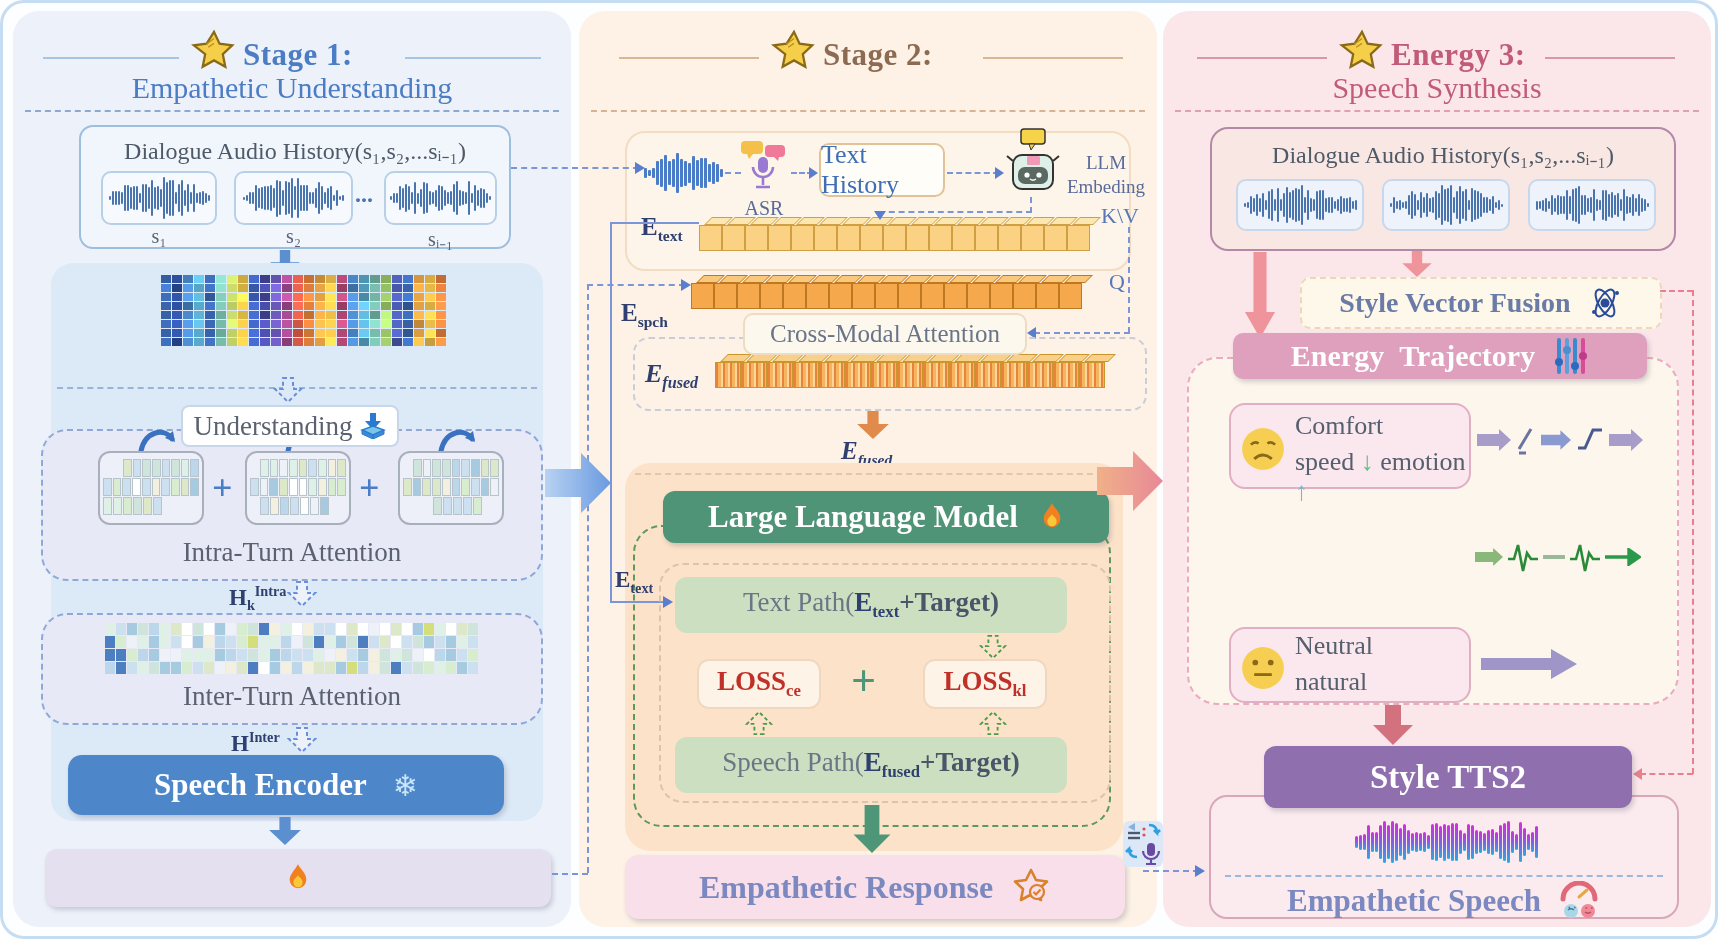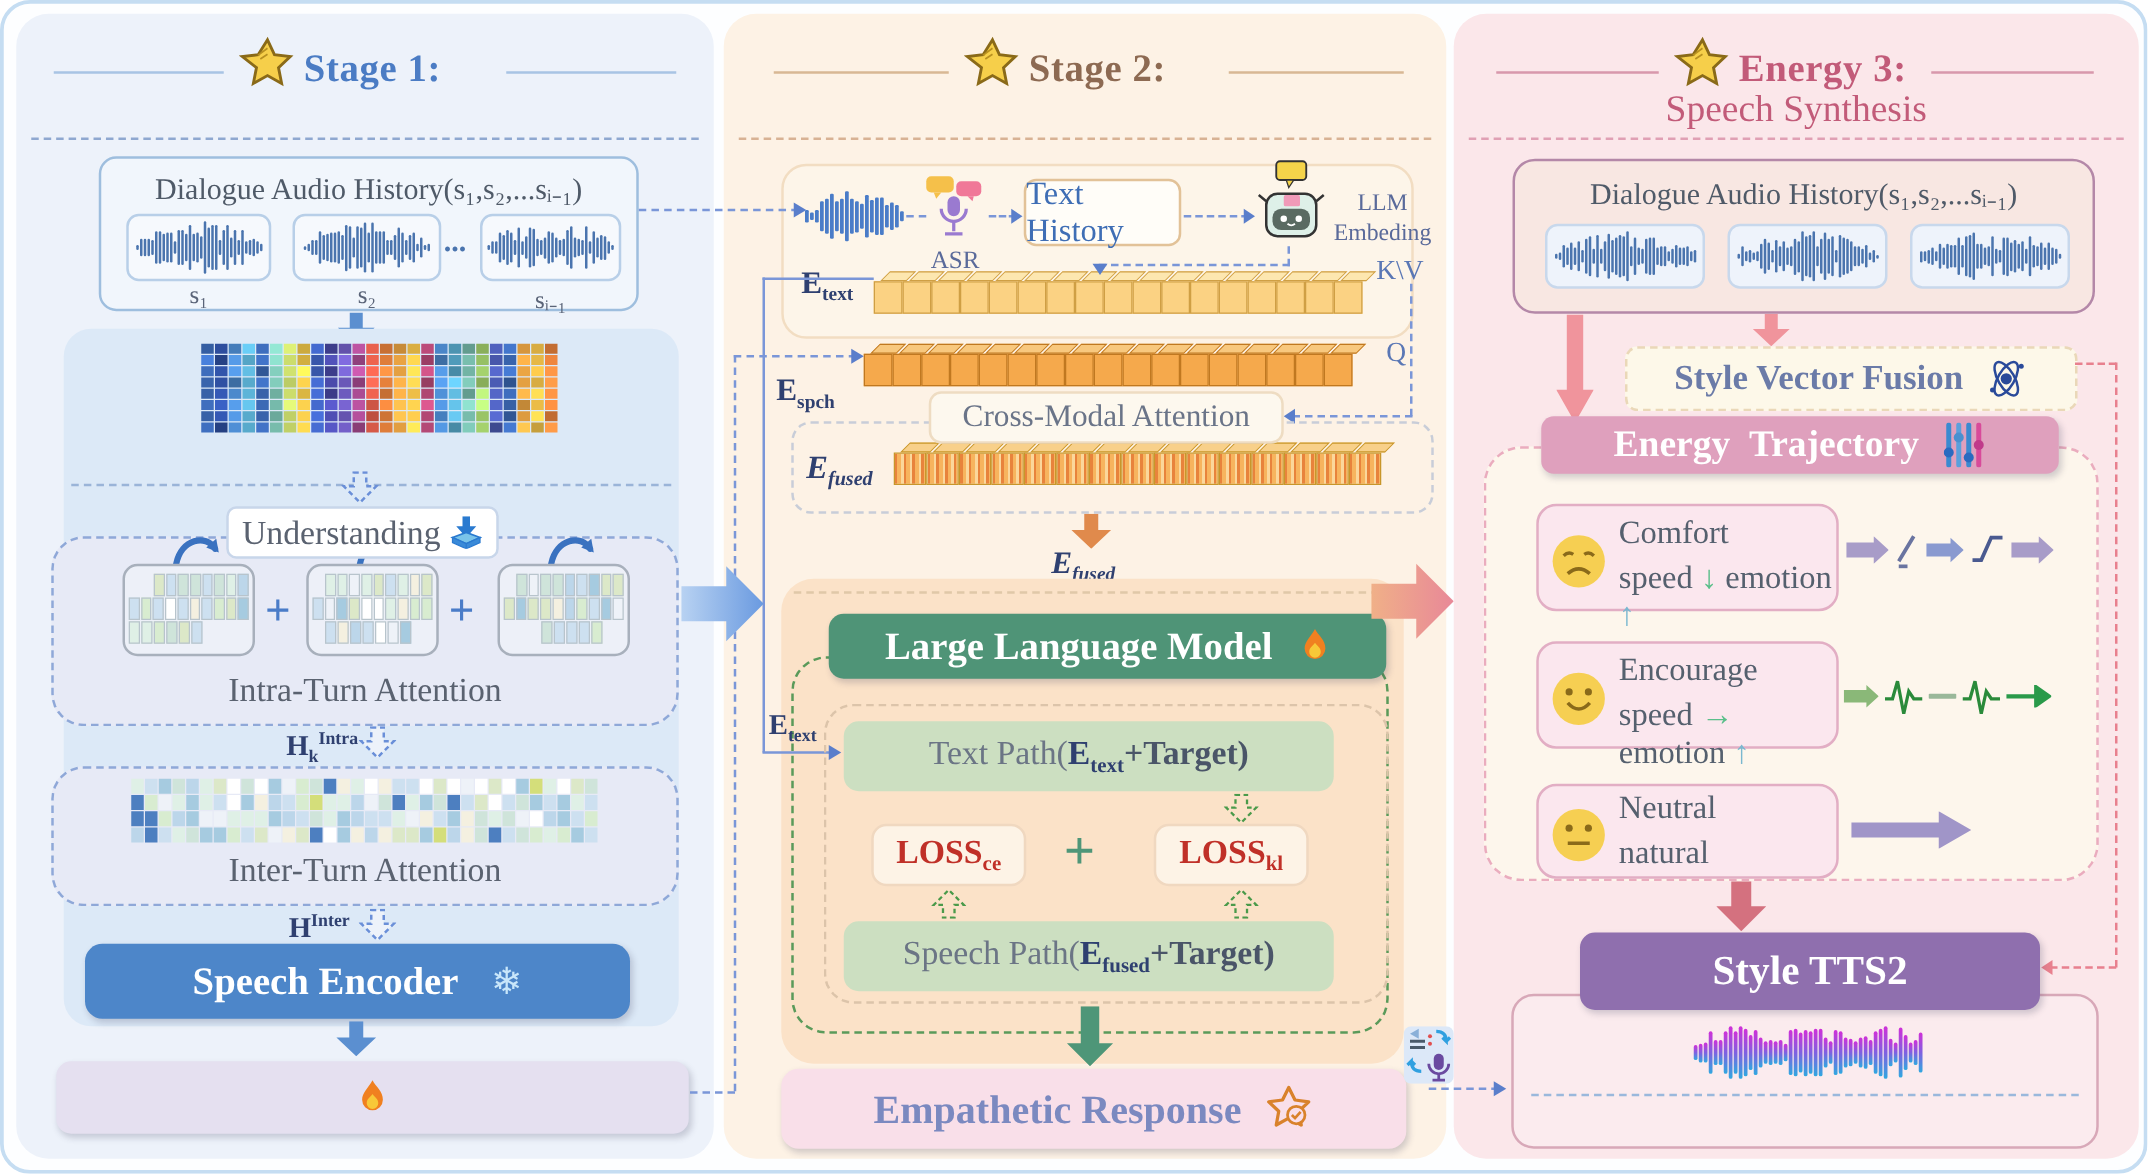--- a/index.html
+++ b/index.html
@@ -52,20 +52,21 @@
 <div id="canvas">
 
   <div class="panel panel-s1">
     <svg class="abs" style="left:178px;top:18px" width="46" height="46" viewBox="0 0 24 24">
       <path d="M12 1.5l2.9 6.2 6.6.8-4.9 4.6 1.3 6.6-5.9-3.3-5.9 3.3 1.3-6.6L1.5 8.5l6.6-.8z" fill="#f6cf4a" stroke="#8a6a18" stroke-width="1.2"></path>
       <path d="M8 8l4-3M9 9.5l3-2" stroke="#b89020" stroke-width=".7" fill="none"></path>
     </svg>
     <div class="abs hdr-title" style="left:230px;top:26px;color:#4b7cc4">Stage 1:</div>
     <div class="hdr-line" style="left:30px;top:46px;width:136px;border-color:#a8c4e4"></div>
     <div class="hdr-line" style="left:392px;top:46px;width:136px;border-color:#a8c4e4"></div>
+    <div class="abs hdr-sub" style="top:60px;color:#4b7cc4">Empathetic Understanding</div>
     <div class="hdr-dash" style="border-color:#8fa8d0"></div>
 
     <div class="box" style="left:66px;top:114px;width:432px;height:124px;background:#f1f6fc;border:2px solid #9ebede;border-radius:14px">
       <div class="abs" style="top:6px;width:100%;text-align:center;font-size:24px;color:#4f5a68">Dialogue Audio History(s₁,s₂,...sᵢ₋₁)</div>
       <div class="box wavebox" id="wf-s1-1" style="left:20px;top:44px;width:116px;height:54px;background:#f6f9fd;border:2px solid #b8cfe8;border-radius:10px">
           <i style="height: 4.1px; width: 2px; background: rgb(74, 116, 174);"></i>
           <i style="height: 13.9px; width: 2px; background: rgb(74, 116, 174);"></i>
           <i style="height: 14.6px; width: 2px; background: rgb(74, 116, 174);"></i>
           <i style="height: 14.8px; width: 2px; background: rgb(74, 116, 174);"></i>
           <i style="height: 12.7px; width: 2px; background: rgb(74, 116, 174);"></i>
@@ -1206,35 +1207,20 @@
           <path d="M0 5h22V0l12 11-12 11v-5H0z" fill="#8a9ad0"></path>
         </svg>
       <svg width="26" height="28" viewBox="0 0 26 28">
           <path d="M1 22h7l8-18h9" stroke="#4a5a90" stroke-width="3" fill="none"></path>
         </svg>
       <svg width="34" height="22" viewBox="0 0 34 22">
           <path d="M0 5h22V0l12 11-12 11v-5H0z" fill="#a89cc8"></path>
         </svg>
     </div>
 
-    <div class="box" style="left:66px;top:502px;width:242px;height:86px;background:#fbe7ee;border:2px solid #e2aec4;border-radius:16px;z-index:2">
-      <svg class="abs" style="left:10px;top:22px" width="44" height="44" viewBox="0 0 40 40">
-        <circle cx="20" cy="20" r="19" fill="#f6cf52"></circle>
-        <circle cx="13" cy="15" r="2.6" fill="#8a6a1a"></circle>
-          <circle cx="27" cy="15" r="2.6" fill="#8a6a1a"></circle>
-        <path d="M12 23q8 9 16 0" stroke="#8a6a1a" stroke-width="2.6" fill="none"></path>
-      </svg>
-      <div class="abs" style="left:64px;top:6px;font-size:26px;color:#55606e">Encourage</div>
-      <div class="abs" style="left:64px;top:42px;font-size:26px;color:#55606e">
-        <span>speed</span>
-        <span style="color:#5abf8a;font-weight:bold">→</span>
-        <span>emotion</span>
-        <span style="color:#7ab8d0;font-weight:bold">↑</span>
-      </div>
-    </div>
     <div class="abs ctr" style="left:312px;top:528px;gap:5px;z-index:2">
       <svg width="28" height="20" viewBox="0 0 34 22">
           <path d="M0 5h22V0l12 11-12 11v-5H0z" fill="#8ab878"></path>
         </svg>
       <svg width="30" height="36" viewBox="0 0 30 36">
           <path d="M0 20h6l4-14 5 26 4-18 4 6h7" stroke="#2a8a3a" stroke-width="2.6" fill="none"></path>
         </svg>
       <svg width="22" height="8" viewBox="0 0 22 8">
           <line x1="1" y1="4" x2="21" y2="4" stroke="#9ab89a" stroke-width="4" stroke-linecap="round"></line>
         </svg>
@@ -1311,20 +1297,31 @@
           <i style="height: 41.7px; width: 3px; border-radius: 2px; background: linear-gradient(rgb(208, 48, 216), rgb(128, 96, 224), rgb(48, 168, 224));"></i>
           <i style="height: 22.8px; width: 3px; border-radius: 2px; background: linear-gradient(rgb(208, 48, 216), rgb(128, 96, 224), rgb(48, 168, 224));"></i>
           <i style="height: 16.7px; width: 3px; border-radius: 2px; background: linear-gradient(rgb(208, 48, 216), rgb(128, 96, 224), rgb(48, 168, 224));"></i>
           <i style="height: 39.4px; width: 3px; border-radius: 2px; background: linear-gradient(rgb(208, 48, 216), rgb(128, 96, 224), rgb(48, 168, 224));"></i>
           <i style="height: 27.3px; width: 3px; border-radius: 2px; background: linear-gradient(rgb(208, 48, 216), rgb(128, 96, 224), rgb(48, 168, 224));"></i>
           <i style="height: 16.8px; width: 3px; border-radius: 2px; background: linear-gradient(rgb(208, 48, 216), rgb(128, 96, 224), rgb(48, 168, 224));"></i>
           <i style="height: 19.2px; width: 3px; border-radius: 2px; background: linear-gradient(rgb(208, 48, 216), rgb(128, 96, 224), rgb(48, 168, 224));"></i>
           <i style="height: 31.7px; width: 3px; border-radius: 2px; background: linear-gradient(rgb(208, 48, 216), rgb(128, 96, 224), rgb(48, 168, 224));"></i>
         </div>
       <div class="dh" style="left:14px;top:78px;width:438px;border-color:#9ab8dc"></div>
+      <div class="abs ctr" style="left:0;top:84px;width:100%;gap:16px">
+        <span style="font-size:31px;font-weight:bold;color:#7b89c0">Empathetic Speech</span>
+        <svg width="44" height="40" viewBox="0 0 44 40">
+          <path d="M6 18a16 16 0 0 1 32 0" fill="none" stroke="#e06878" stroke-width="5" stroke-linecap="round"></path>
+          <path d="M22 16l8-7" stroke="#e8a840" stroke-width="3" stroke-linecap="round"></path>
+          <circle cx="14" cy="30" r="7" fill="#a8d8e8"></circle>
+            <path d="M11 29q3-2.5 6 0M11.5 26.5h1.6M17 26.5h1.6" stroke="#4a7a9a" stroke-width="1.4" fill="none"></path>
+          <circle cx="31" cy="30" r="7" fill="#f08898"></circle>
+            <path d="M28 31q3 2.5 6 0M28.5 27h1.6M34 27h1.6" stroke="#b84a60" stroke-width="1.4" fill="none"></path>
+        </svg>
+      </div>
     </div>
   </div>
 
   <div class="dh" style="left:508px;top:164px;width:128px"></div>
   <div class="ah" style="left:632px;top:159px;border-left:10px solid #5a7ecb;border-right:0"></div>
 
   <svg class="abs" style="left:542px;top:448px;z-index:5" width="66" height="64" viewBox="0 0 66 64">
     <defs>
         <linearGradient id="g1" x1="0" y1="0" x2="1" y2="0">
           <stop offset="0" stop-color="#b8d2f2"></stop>

